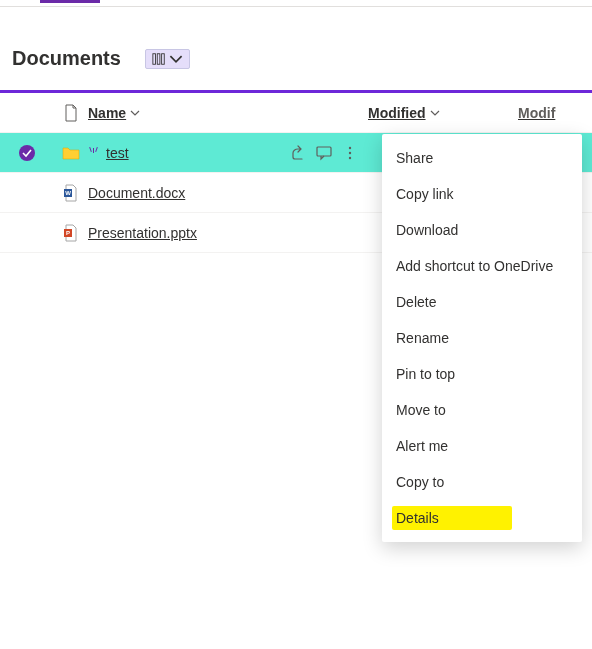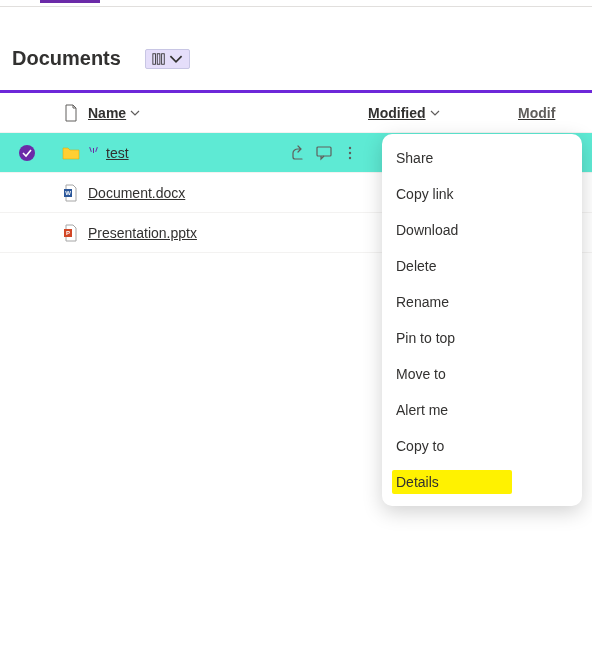--- a/index.html
+++ b/index.html
@@ -91,21 +91,21 @@
     .loading-mark span:nth-child(1){ left:2px; top:0; transform:rotate(-20deg);}
     .loading-mark span:nth-child(2){ left:5px; top:1px;}
     .loading-mark span:nth-child(3){ left:8px; top:0; transform:rotate(20deg);}
     
     .ctx-menu {
       position:absolute;
       top:134px; left:382px;
       width:200px;
       background:#fff;
       box-shadow: 0 6px 20px rgba(0,0,0,.18);
-      border-radius:10px;
+      border-radius:2px;
       padding:6px 0;
     }
     .ctx-item {
       height:36px;
       display:flex; align-items:center;
       padding:0 14px;
       font-size:14px;
       color:#323130;
       cursor:pointer;
       position:relative;
@@ -246,20 +246,23 @@
   <div class="ctx-item">
       <span>Share</span>
     </div>
   <div class="ctx-item">
       <span>Copy link</span>
     </div>
   <div class="ctx-item">
       <span>Download</span>
     </div>
   <div class="ctx-item">
+      <span>Add shortcut to OneDrive</span>
+    </div>
+  <div class="ctx-item">
       <span>Delete</span>
     </div>
   <div class="ctx-item">
       <span>Rename</span>
     </div>
   <div class="ctx-item">
       <span>Pin to top</span>
     </div>
   <div class="ctx-item">
       <span>Move to</span>

